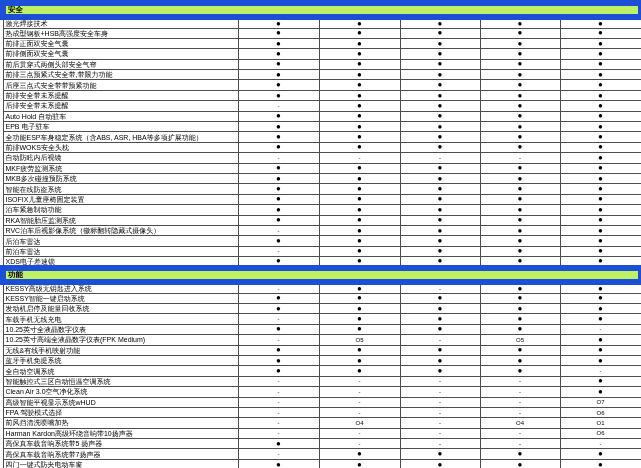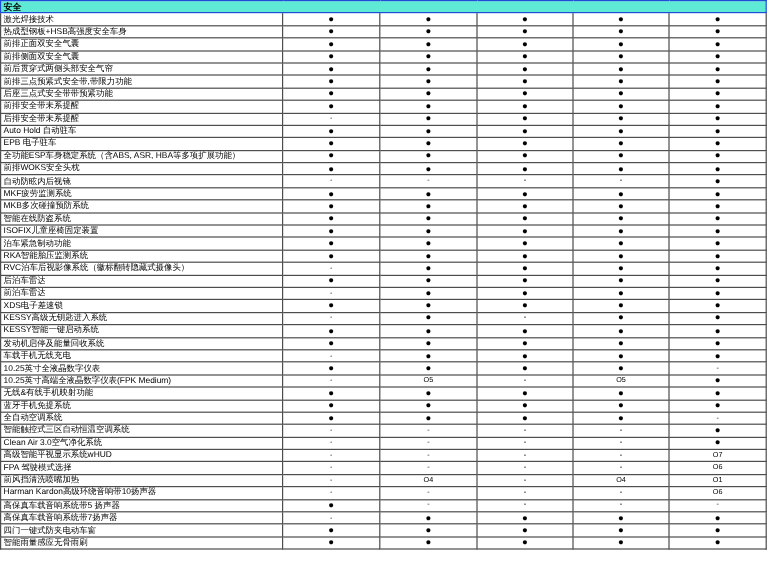--- a/index.html
+++ b/index.html
@@ -3,22 +3,22 @@
 <meta charset="utf-8">
 <style>
   html,body{margin:0;padding:0;background:#ffffff;}
   body{width:641px;height:468px;font-family:"Liberation Sans","DejaVu Sans",sans-serif;color:#000;}
   table{border-collapse:collapse;table-layout:fixed;width:638px;margin:0;}
   td{border:1px solid #4d4d4d;height:10.4px;box-sizing:border-box;line-height:1;
      overflow:hidden;white-space:nowrap;padding:0;}
   td.label-cell{font-size:7px;padding-left:2px;text-align:left;}
   td.value-cell{text-align:center;font-size:6px;color:#000;}
   td.value-cell.dot{font-size:8px;}
-  td.section-header{background:#5eead4;font-weight:bold;font-size:7.5px;
-     padding-left:2px;border:1px solid #1d4ed8;}
+  td.section-header{background:#bef264;font-weight:bold;font-size:7.5px;
+     padding-left:2px;border:6px solid #1d4ed8;}
   table{border:1px solid #000;}
 </style>
 </head>
 <body>
 
 <table>
   <colgroup>
     <col style="width:235px">
       <col style="width:81px">
       <col style="width:81px">
@@ -216,20 +216,23 @@
       </tr>
       <tr>
         <td class="label-cell">XDS电子差速锁</td>
         <td class="value-cell dot">●</td>
         <td class="value-cell dot">●</td>
         <td class="value-cell dot">●</td>
         <td class="value-cell dot">●</td>
         <td class="value-cell dot">●</td>
       </tr>
       <tr>
+        <td colspan="6" class="section-header">功能</td>
+      </tr>
+      <tr>
         <td class="label-cell">KESSY高级无钥匙进入系统</td>
         <td class="value-cell">-</td>
         <td class="value-cell dot">●</td>
         <td class="value-cell">-</td>
         <td class="value-cell dot">●</td>
         <td class="value-cell dot">●</td>
       </tr>
       <tr>
         <td class="label-cell">KESSY智能一键启动系统</td>
         <td class="value-cell dot">●</td>

